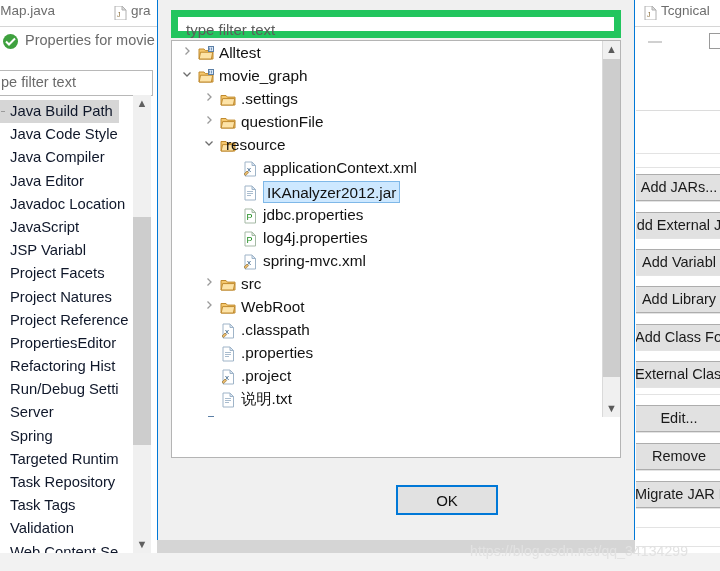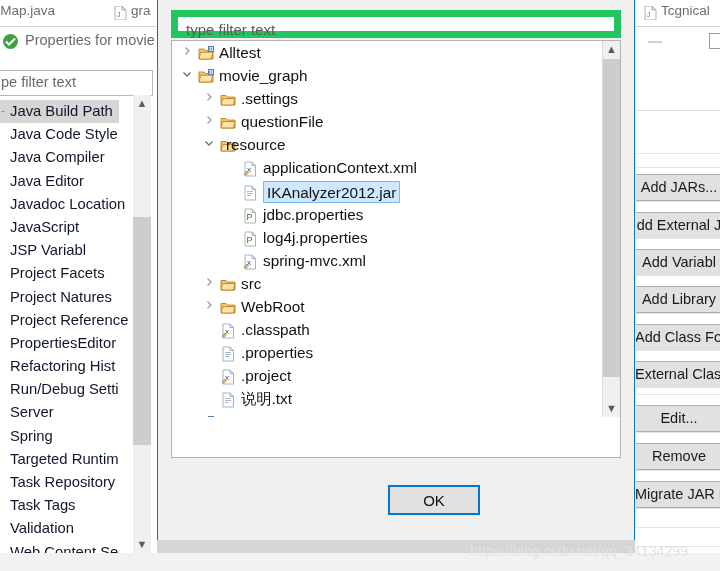--- a/index.html
+++ b/index.html
@@ -513,19 +513,19 @@
           </div>
         </div>
 
       <div class="dlg-tree-scroll">
         <div class="arrow" style="position:absolute;top:0;left:0;width:100%;height:17px;text-align:center;line-height:17px;font-size:11px;color:#5a5a5a;">▲</div>
         <div class="thumb" style="position:absolute;left:0;top:18px;width:100%;height:318px;background:#cdcdcd;"></div>
         <div class="arrow" style="position:absolute;bottom:0;left:0;width:100%;height:17px;text-align:center;line-height:17px;font-size:11px;color:#5a5a5a;">▼</div>
       </div>
     </div>
 
-    <div class="dlg-btn default" style="left:230px; top:492px; width:92px;">OK</div>
+    <div class="dlg-btn default" style="left:238px; top:492px; width:102px;">OK</div>
   </div>
 
   <div class="bg-bottom-white"></div>
   <div class="bottom-strip"></div>
   <div class="watermark">https://blog.csdn.net/qq_34134299</div>
 </div>
 
 </body></html>

